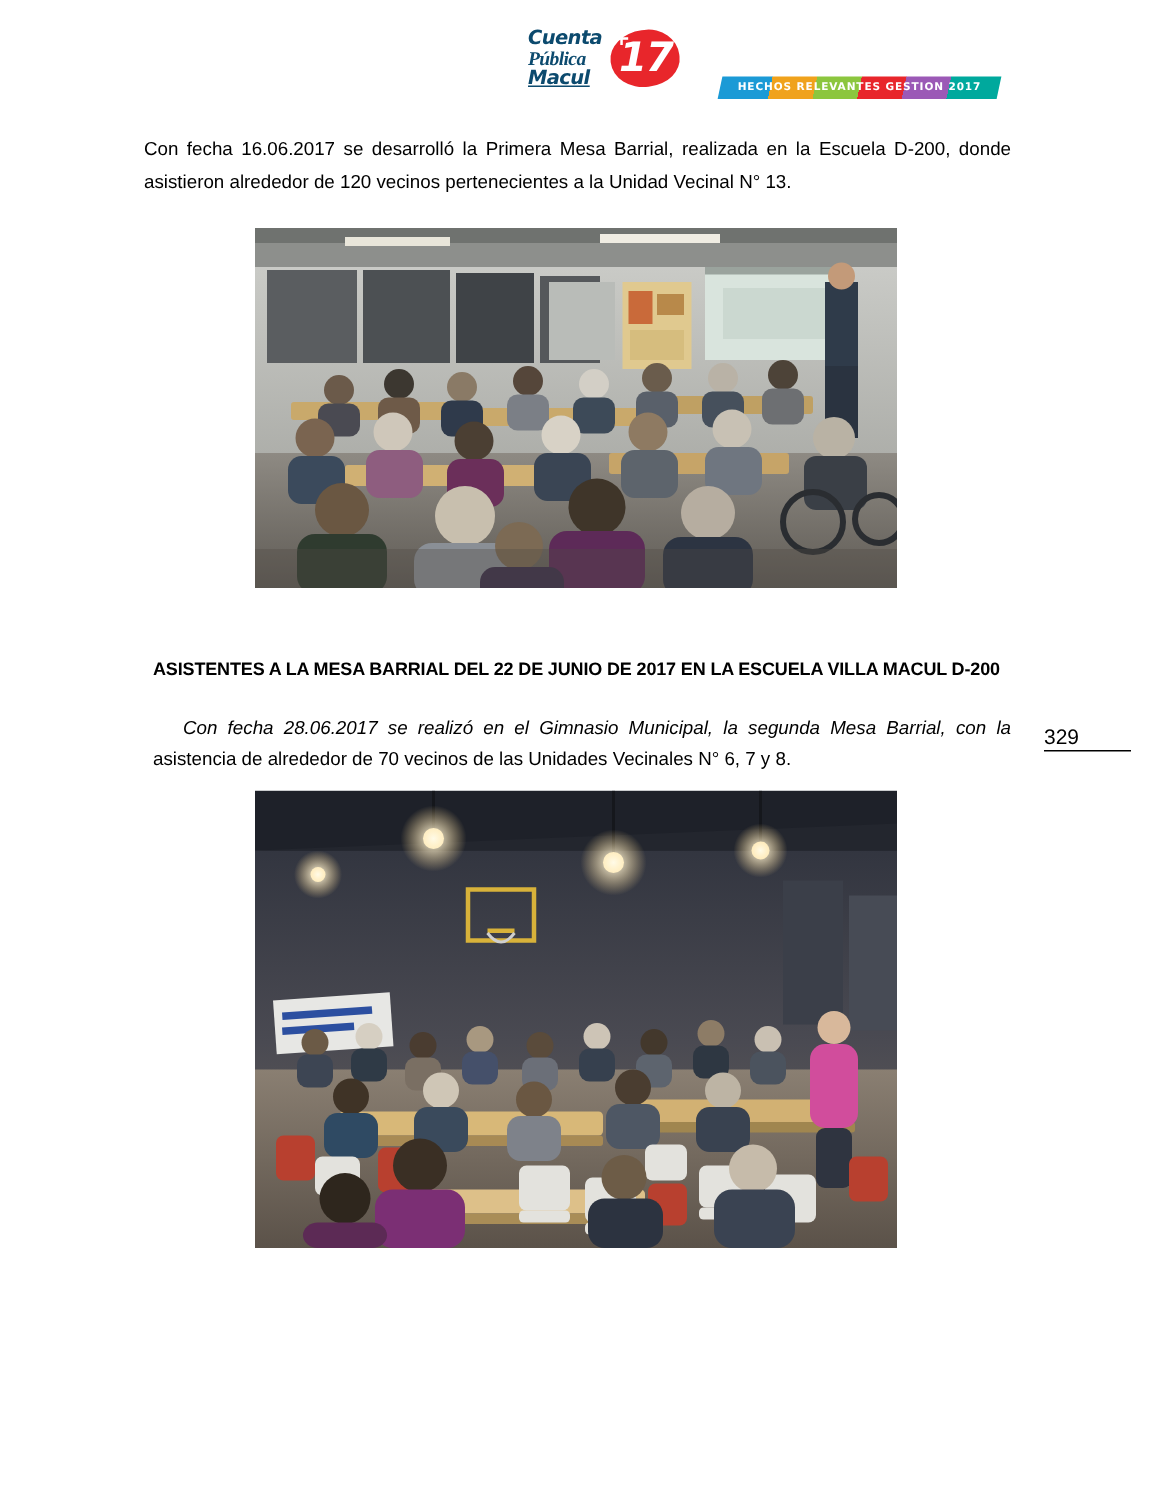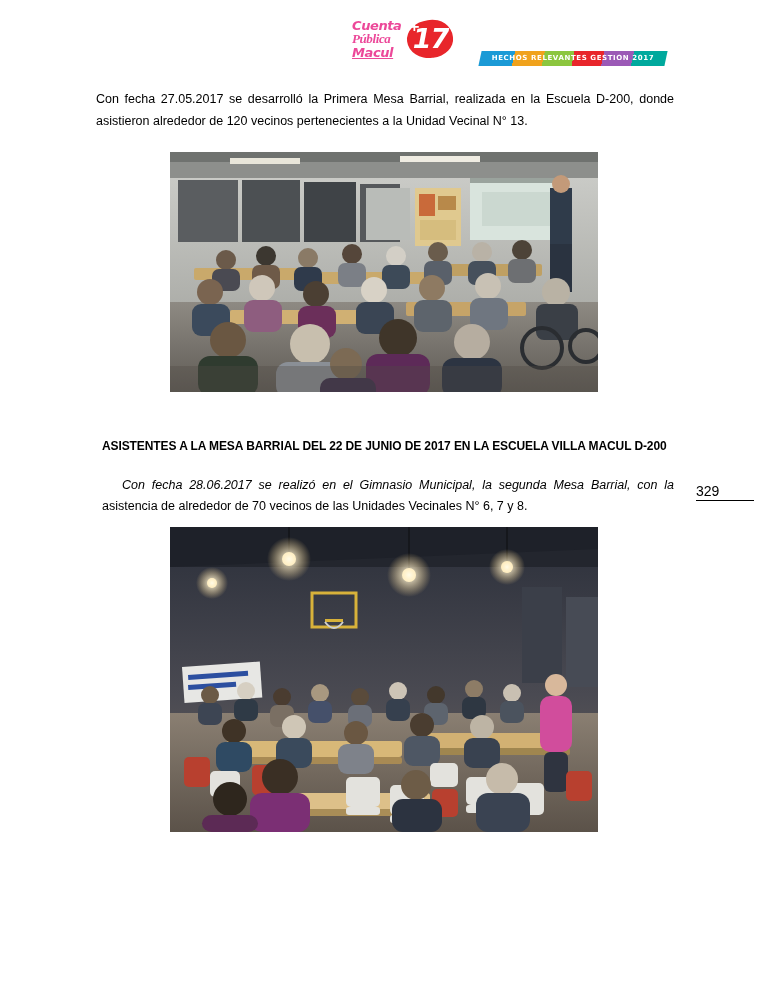--- a/index.html
+++ b/index.html
@@ -29,21 +29,21 @@
     left: 352px;
     top: 0;
     display: flex;
     align-items: center;
     gap: 6px;
   }
   .logo-text {
     font-family: "DejaVu Sans", sans-serif;
     font-weight: bold;
     font-style: italic;
-    color: #ec4899;
+    color: #0c4a6e;
     line-height: 1.02;
     font-size: 13px;
     letter-spacing: -0.4px;
     text-align: left;
   }
   .logo-text .l1 { display:block; }
   .logo-text .l2 { display:block;font-family:Liberation Serif, serif; }
   .logo-text .l3 { display:block;text-decoration:underline; }
   .logo-17 {
     position: relative;
@@ -163,21 +163,21 @@
       <div class="blob"></div>
       <div class="plus">+</div>
       <div class="num">17</div>
     </div>
   </div>
   <div class="ribbon">
     <span>HECHOS RELEVANTES GESTION 2017</span>
   </div>
 </div>
 
-<div class="para" id="para1">Con fecha 27.05.2017 se desarrolló la Primera Mesa Barrial, realizada en la Escuela D-200, donde asistieron alrededor de 120 vecinos pertenecientes a la Unidad Vecinal N° 13.</div>
+<div class="para" id="para1">Con fecha 16.06.2017 se desarrolló la Primera Mesa Barrial, realizada en la Escuela D-200, donde asistieron alrededor de 120 vecinos pertenecientes a la Unidad Vecinal N° 13.</div>
 
 <div class="photo" id="photo1">
   <svg viewBox="0 0 428 240" preserveAspectRatio="none">
     <defs>
       <linearGradient id="wallg" x1="0" y1="0" x2="0" y2="1">
         <stop offset="0" stop-color="#cfd0cc"></stop>
         <stop offset="1" stop-color="#9a9b96"></stop>
       </linearGradient>
       <linearGradient id="floorg" x1="0" y1="0" x2="0" y2="1">
         <stop offset="0" stop-color="#8e8a83"></stop>

